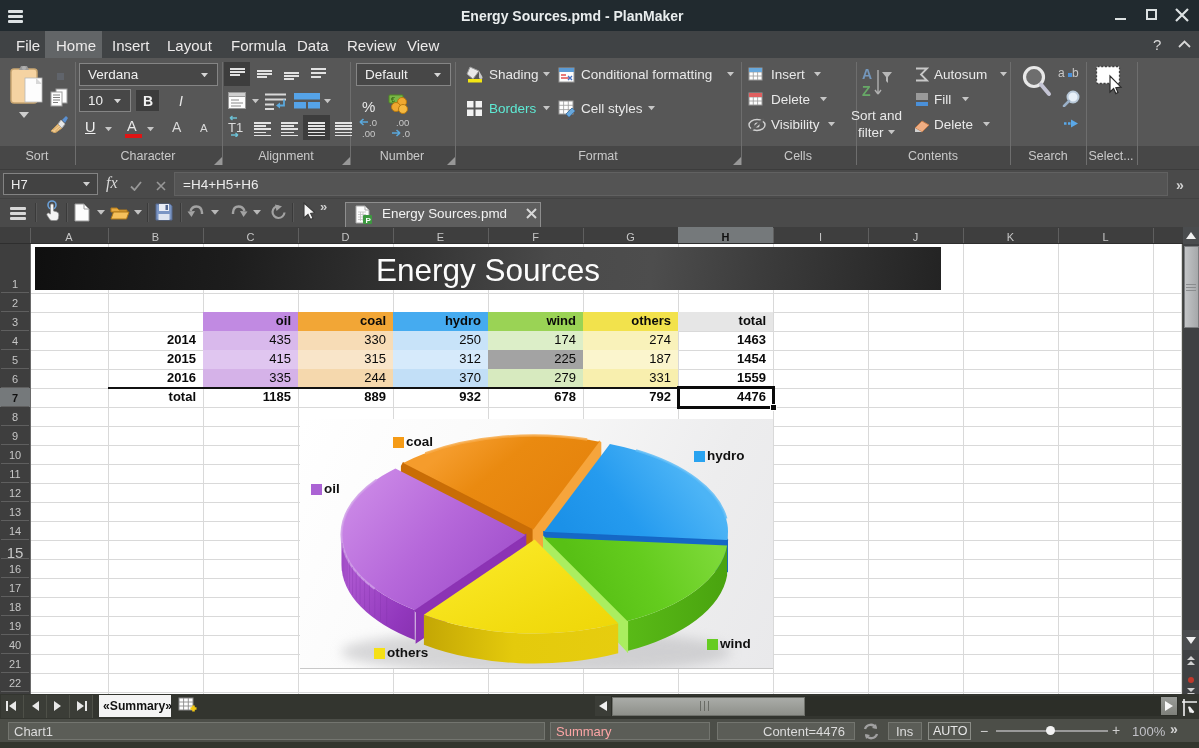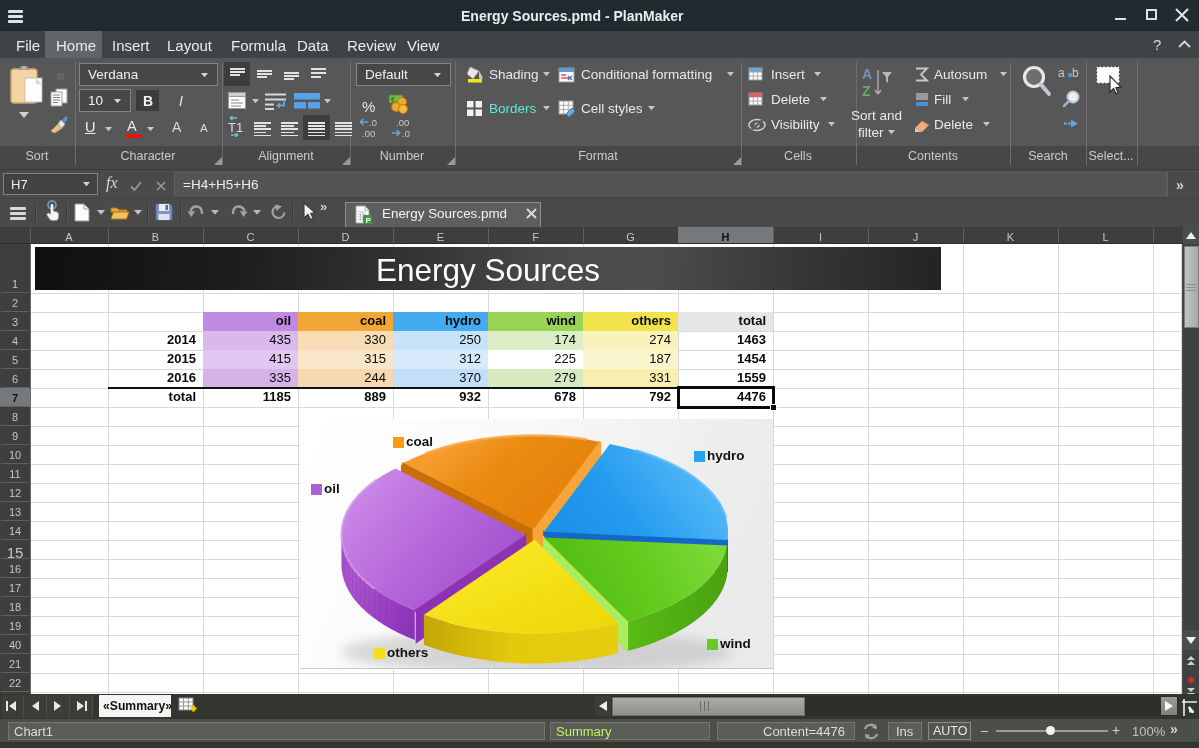--- a/index.html
+++ b/index.html
@@ -524,21 +524,21 @@
 <div class="ab" style="left:203px;top:331px;width:95px;height:19px;background:#d9b9ec;text-align:right;padding-right:7px;padding-top:1px;font-size:13px;color:#0a0a0a;">435</div>
 <div class="ab" style="left:298px;top:331px;width:95px;height:19px;background:#f7dcb6;text-align:right;padding-right:7px;padding-top:1px;font-size:13px;color:#0a0a0a;">330</div>
 <div class="ab" style="left:393px;top:331px;width:95px;height:19px;background:#c8e3f9;text-align:right;padding-right:7px;padding-top:1px;font-size:13px;color:#0a0a0a;">250</div>
 <div class="ab" style="left:488px;top:331px;width:95px;height:19px;background:#dceec8;text-align:right;padding-right:7px;padding-top:1px;font-size:13px;color:#0a0a0a;">174</div>
 <div class="ab" style="left:583px;top:331px;width:95px;height:19px;background:#f9f2ba;text-align:right;padding-right:7px;padding-top:1px;font-size:13px;color:#0a0a0a;">274</div>
 <div class="ab" style="left:678px;top:331px;width:95px;height:19px;text-align:right;padding-right:7px;padding-top:1px;font-size:13px;color:#0a0a0a;font-weight:bold;">1463</div>
 <div class="ab" style="left:108px;top:350px;width:95px;height:19px;text-align:right;padding-right:7px;padding-top:1px;font-size:13px;color:#0a0a0a;font-weight:bold;">2015</div>
 <div class="ab" style="left:203px;top:350px;width:95px;height:19px;background:#e0c6f0;text-align:right;padding-right:7px;padding-top:1px;font-size:13px;color:#0a0a0a;">415</div>
 <div class="ab" style="left:298px;top:350px;width:95px;height:19px;background:#f9e5c9;text-align:right;padding-right:7px;padding-top:1px;font-size:13px;color:#0a0a0a;">315</div>
 <div class="ab" style="left:393px;top:350px;width:95px;height:19px;background:#d6eafb;text-align:right;padding-right:7px;padding-top:1px;font-size:13px;color:#0a0a0a;">312</div>
-<div class="ab" style="left:488px;top:350px;width:95px;height:19px;background:#ffffff;text-align:right;padding-right:7px;padding-top:1px;font-size:13px;color:#0a0a0a;">225</div>
+<div class="ab" style="left:488px;top:350px;width:95px;height:19px;background:#a3a3a3;text-align:right;padding-right:7px;padding-top:1px;font-size:13px;color:#0a0a0a;">225</div>
 <div class="ab" style="left:583px;top:350px;width:95px;height:19px;background:#fbf5cd;text-align:right;padding-right:7px;padding-top:1px;font-size:13px;color:#0a0a0a;">187</div>
 <div class="ab" style="left:678px;top:350px;width:95px;height:19px;text-align:right;padding-right:7px;padding-top:1px;font-size:13px;color:#0a0a0a;font-weight:bold;">1454</div>
 <div class="ab" style="left:108px;top:369px;width:95px;height:19px;text-align:right;padding-right:7px;padding-top:1px;font-size:13px;color:#0a0a0a;font-weight:bold;">2016</div>
 <div class="ab" style="left:203px;top:369px;width:95px;height:19px;background:#d5b2e8;text-align:right;padding-right:7px;padding-top:1px;font-size:13px;color:#0a0a0a;">335</div>
 <div class="ab" style="left:298px;top:369px;width:95px;height:19px;background:#f5d8ad;text-align:right;padding-right:7px;padding-top:1px;font-size:13px;color:#0a0a0a;">244</div>
 <div class="ab" style="left:393px;top:369px;width:95px;height:19px;background:#c2dff7;text-align:right;padding-right:7px;padding-top:1px;font-size:13px;color:#0a0a0a;">370</div>
 <div class="ab" style="left:488px;top:369px;width:95px;height:19px;background:#d7eabf;text-align:right;padding-right:7px;padding-top:1px;font-size:13px;color:#0a0a0a;">279</div>
 <div class="ab" style="left:583px;top:369px;width:95px;height:19px;background:#f8efae;text-align:right;padding-right:7px;padding-top:1px;font-size:13px;color:#0a0a0a;">331</div>
 <div class="ab" style="left:678px;top:369px;width:95px;height:19px;text-align:right;padding-right:7px;padding-top:1px;font-size:13px;color:#0a0a0a;font-weight:bold;">1559</div>
 <div class="ab" style="left:108px;top:388px;width:95px;height:19px;text-align:right;padding-right:7px;padding-top:1px;font-size:13px;color:#0a0a0a;font-weight:bold;">total</div>
@@ -705,21 +705,21 @@
   </svg>
 <svg class="ab" style="left:1181px;top:698px" width="17" height="19">
 <path d="M3,1 v17 M1,4 h15" stroke="#f0f0f0" stroke-width="1.6"></path>
 <path d="M13,15 L7,8 L8.5,14.5 Z" fill="#f0f0f0"></path>
 <path d="M12.5,14.5 L8,9" stroke="#f0f0f0" stroke-width="2"></path>
 </svg>
 <div class="ab" style="left:0;top:719px;width:1199px;height:23px;background:#4c4e48"></div>
 <div class="ab" style="left:8px;top:722px;width:537px;height:18px;background:#5b5d57;border:1px solid #73756f"></div>
 <div class="tx" style="left:14px;top:724px;font-size:13px;color:#dcdcdc;font-weight:normal;">Chart1</div>
 <div class="ab" style="left:550px;top:722px;width:160px;height:18px;background:#5b5d57;border:1px solid #73756f"></div>
-<div class="tx" style="left:556px;top:724px;font-size:13px;color:#bef264;font-weight:normal;">Summary</div>
+<div class="tx" style="left:556px;top:724px;font-size:13px;color:#fca5a5;font-weight:normal;">Summary</div>
 <div class="ab" style="left:717px;top:722px;width:138px;height:18px;background:#5b5d57;border:1px solid #73756f"></div>
 <div class="tx" style="left:723px;top:724px;font-size:13px;color:#dcdcdc;font-weight:normal;margin-left:40px;">Content=4476</div>
 <svg class="ab" style="left:862px;top:723px" width="18" height="17">
 <path d="M3,6 A6,6 0 0 1 14,5" fill="none" stroke="#a0a0a0" stroke-width="2.4"></path>
 <path d="M15,11 A6,6 0 0 1 4,12" fill="none" stroke="#a0a0a0" stroke-width="2.4"></path>
 <path d="M14,1 l1,5 l-5,-1 z" fill="#a0a0a0"></path>
 <path d="M4,16 l-1,-5 l5,1 z" fill="#a0a0a0"></path>
 </svg>
 <div class="ab" style="left:888px;top:722px;width:34px;height:18px;background:#5b5d57;border:1px solid #73756f"></div>
 <div class="tx" style="left:896px;top:724px;font-size:13px;color:#dcdcdc;font-weight:normal;">Ins</div>

